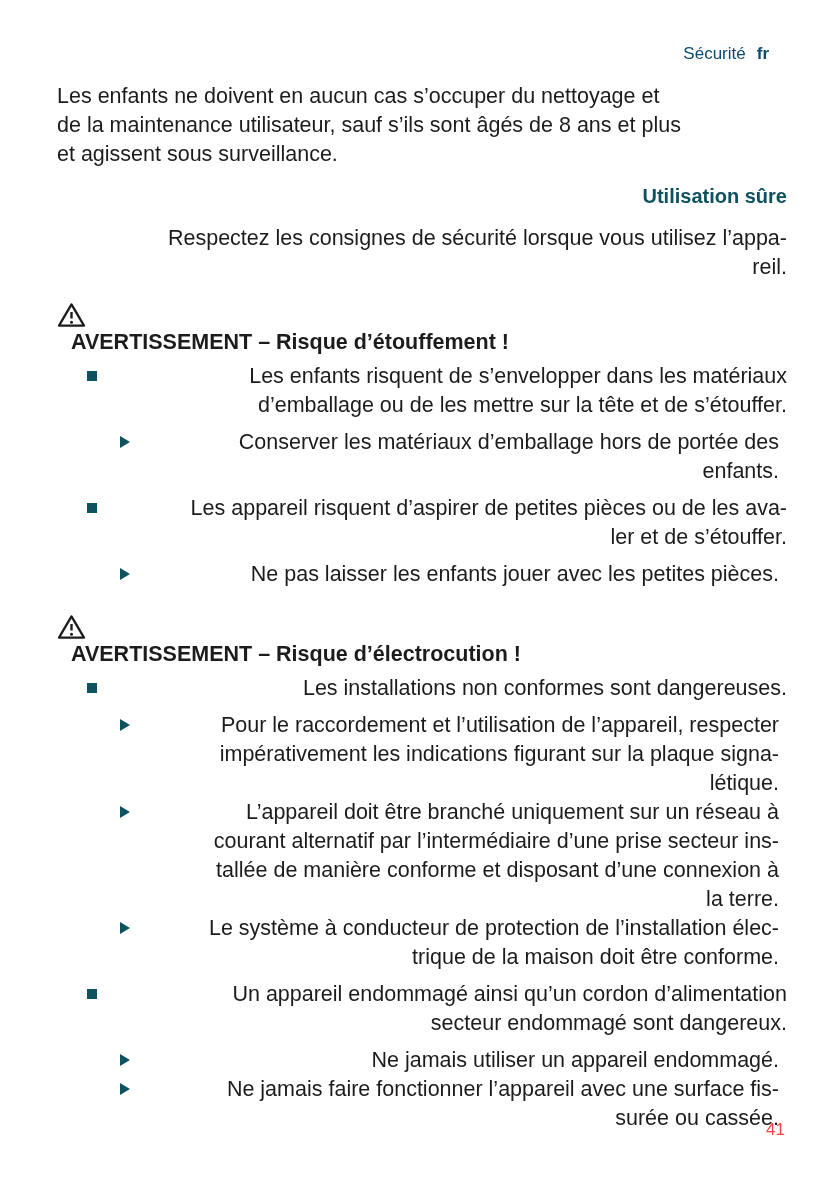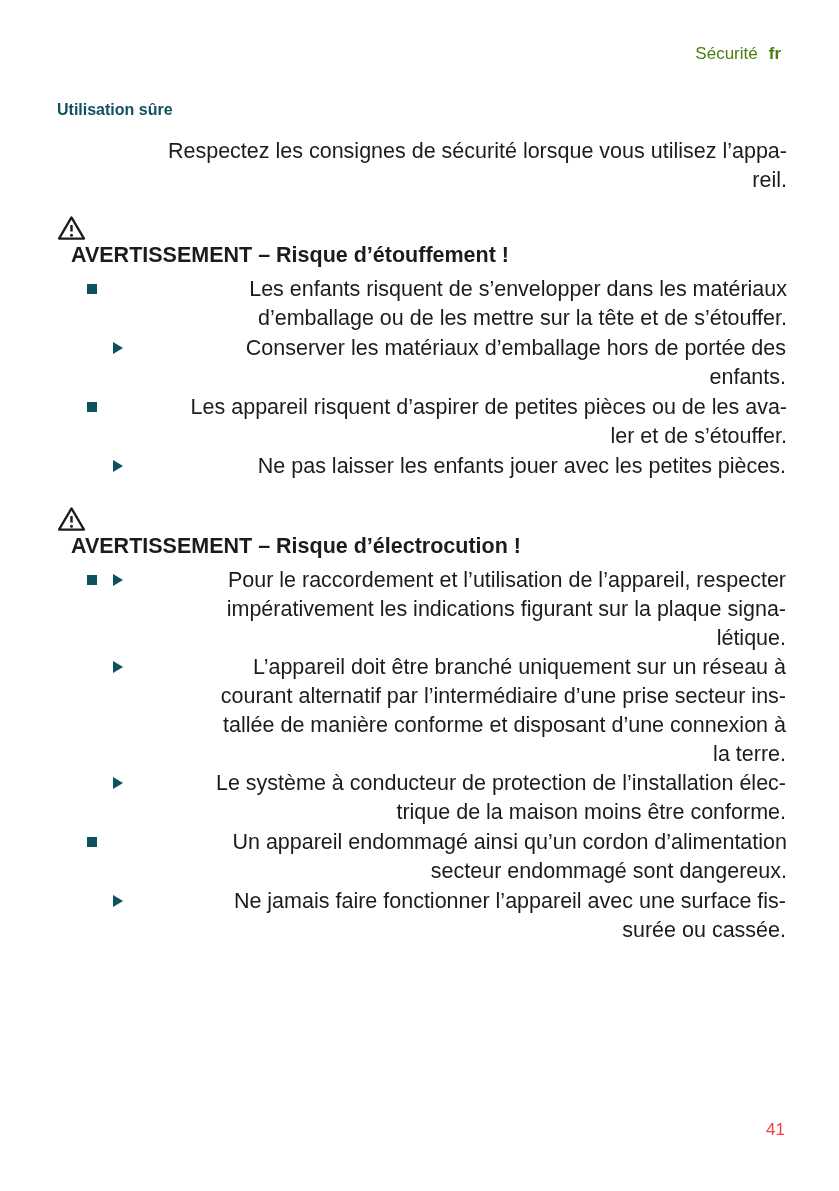--- a/index.html
+++ b/index.html
@@ -7,39 +7,40 @@
     position:relative;
     width:839px;height:1191px;
     background:#ffffff;
     font-family:"Liberation Sans","DejaVu Sans",sans-serif;
     color:#1c1c1c;
     overflow:hidden;
     margin:0 auto;
   }
   .runhead{
     position:absolute;
-    top:44px;right:58px;
+    top:44px;right:70px;
     font-size:17px;line-height:20px;
-    color:#4d7c0f;
+    color:#0c4a6e;
   }
   .runhead .lang{font-weight:700;margin-left:11px;}
   .content{
     position:absolute;
     left:57px;top:82px;width:730px;
     font-size:21.5px;line-height:29px;
   }
   .body{
     margin:0;
     white-space:pre-line;
   }
   h2.secthead{
     margin:13px 0 0 0;
-    font-size:16px;line-height:29px;
+    font-size:20px;line-height:29px;
     font-weight:700;
     color:#0e515f;
+    text-align:right;
   }
   .intro{margin-top:13px;text-align:right;}
   .warning{margin-top:18px;}
   .warning + .warning{margin-top:23px;}
   .warnhead{
     display:flex;
     align-items:flex-start;
     flex-direction:column;
   }
   .warnicon{
@@ -65,21 +66,21 @@
   li.i1 > .itext{white-space:pre-line;}
   li.i1::before{
     content:"";
     position:absolute;
     left:30px;top:9px;
     width:10px;height:10px;
     background:#0e515f;
   }
   ul.lvl2{
     list-style:none;
-    margin:1px;padding:0;
+    margin:8px;padding:0;
   }
   li.i2{
     position:relative;
     padding-left:26px;
     white-space:pre-line;
   }
   li.i2::before{
     content:"";
     position:absolute;
     left:4px;top:8px;
@@ -99,20 +100,23 @@
 <body>
 
 <div class="page">
 
   <div class="runhead">
     <span>Sécurité</span><span class="lang">fr</span>
   </div>
 
   <div class="content">
 
+    <p class="body">Les enfants ne doivent en aucun cas s’occuper du nettoyage et
+de la maintenance utilisateur, sauf s’ils sont âgés de 8 ans et plus
+et agissent sous surveillance.</p>
 
     <h2 class="secthead">Utilisation sûre</h2>
 
     <p class="body intro">Respectez les consignes de sécurité lorsque vous utilisez l’appa-
 reil.</p>
 
     <section class="warning">
       <div class="warnhead">
         <span class="warnicon">
           <svg viewBox="0 0 29 26" xmlns="http://www.w3.org/2000/svg">
@@ -148,36 +152,38 @@
           <svg viewBox="0 0 29 26" xmlns="http://www.w3.org/2000/svg">
             <path d="M14.5 2.4 L27 23.6 H2 Z" fill="none" stroke="#1c1c1c" stroke-width="2.3" stroke-linejoin="round"></path>
             <line x1="14.5" y1="10" x2="14.5" y2="16.5" stroke="#1c1c1c" stroke-width="2.4"></line>
             <circle cx="14.5" cy="20.2" r="1.5" fill="#1c1c1c"></circle>
           </svg>
         </span>
         <span class="warntitle">AVERTISSEMENT – Risque d’électrocution !</span>
       </div>
       <ul class="lvl1">
         <li class="i1">
+          <span class="itext">Les installations non conformes sont dangereuses.</span>
           <ul class="lvl2">
             <li class="i2">Pour le raccordement et l’utilisation de l’appareil, respecter
 impérativement les indications figurant sur la plaque signa-
 létique.</li>
             <li class="i2">L’appareil doit être branché uniquement sur un réseau à
 courant alternatif par l’intermédiaire d’une prise secteur ins-
 tallée de manière conforme et disposant d’une connexion à
 la terre.</li>
             <li class="i2">Le système à conducteur de protection de l’installation élec-
-trique de la maison moins être conforme.</li>
+trique de la maison doit être conforme.</li>
           </ul>
         </li>
         <li class="i1">
           <span class="itext">Un appareil endommagé ainsi qu’un cordon d’alimentation
 secteur endommagé sont dangereux.</span>
           <ul class="lvl2">
+            <li class="i2">Ne jamais utiliser un appareil endommagé.</li>
             <li class="i2">Ne jamais faire fonctionner l’appareil avec une surface fis-
 surée ou cassée.</li>
           </ul>
         </li>
       </ul>
     </section>
 
   </div>
 
   <div class="pagenum">41</div>

